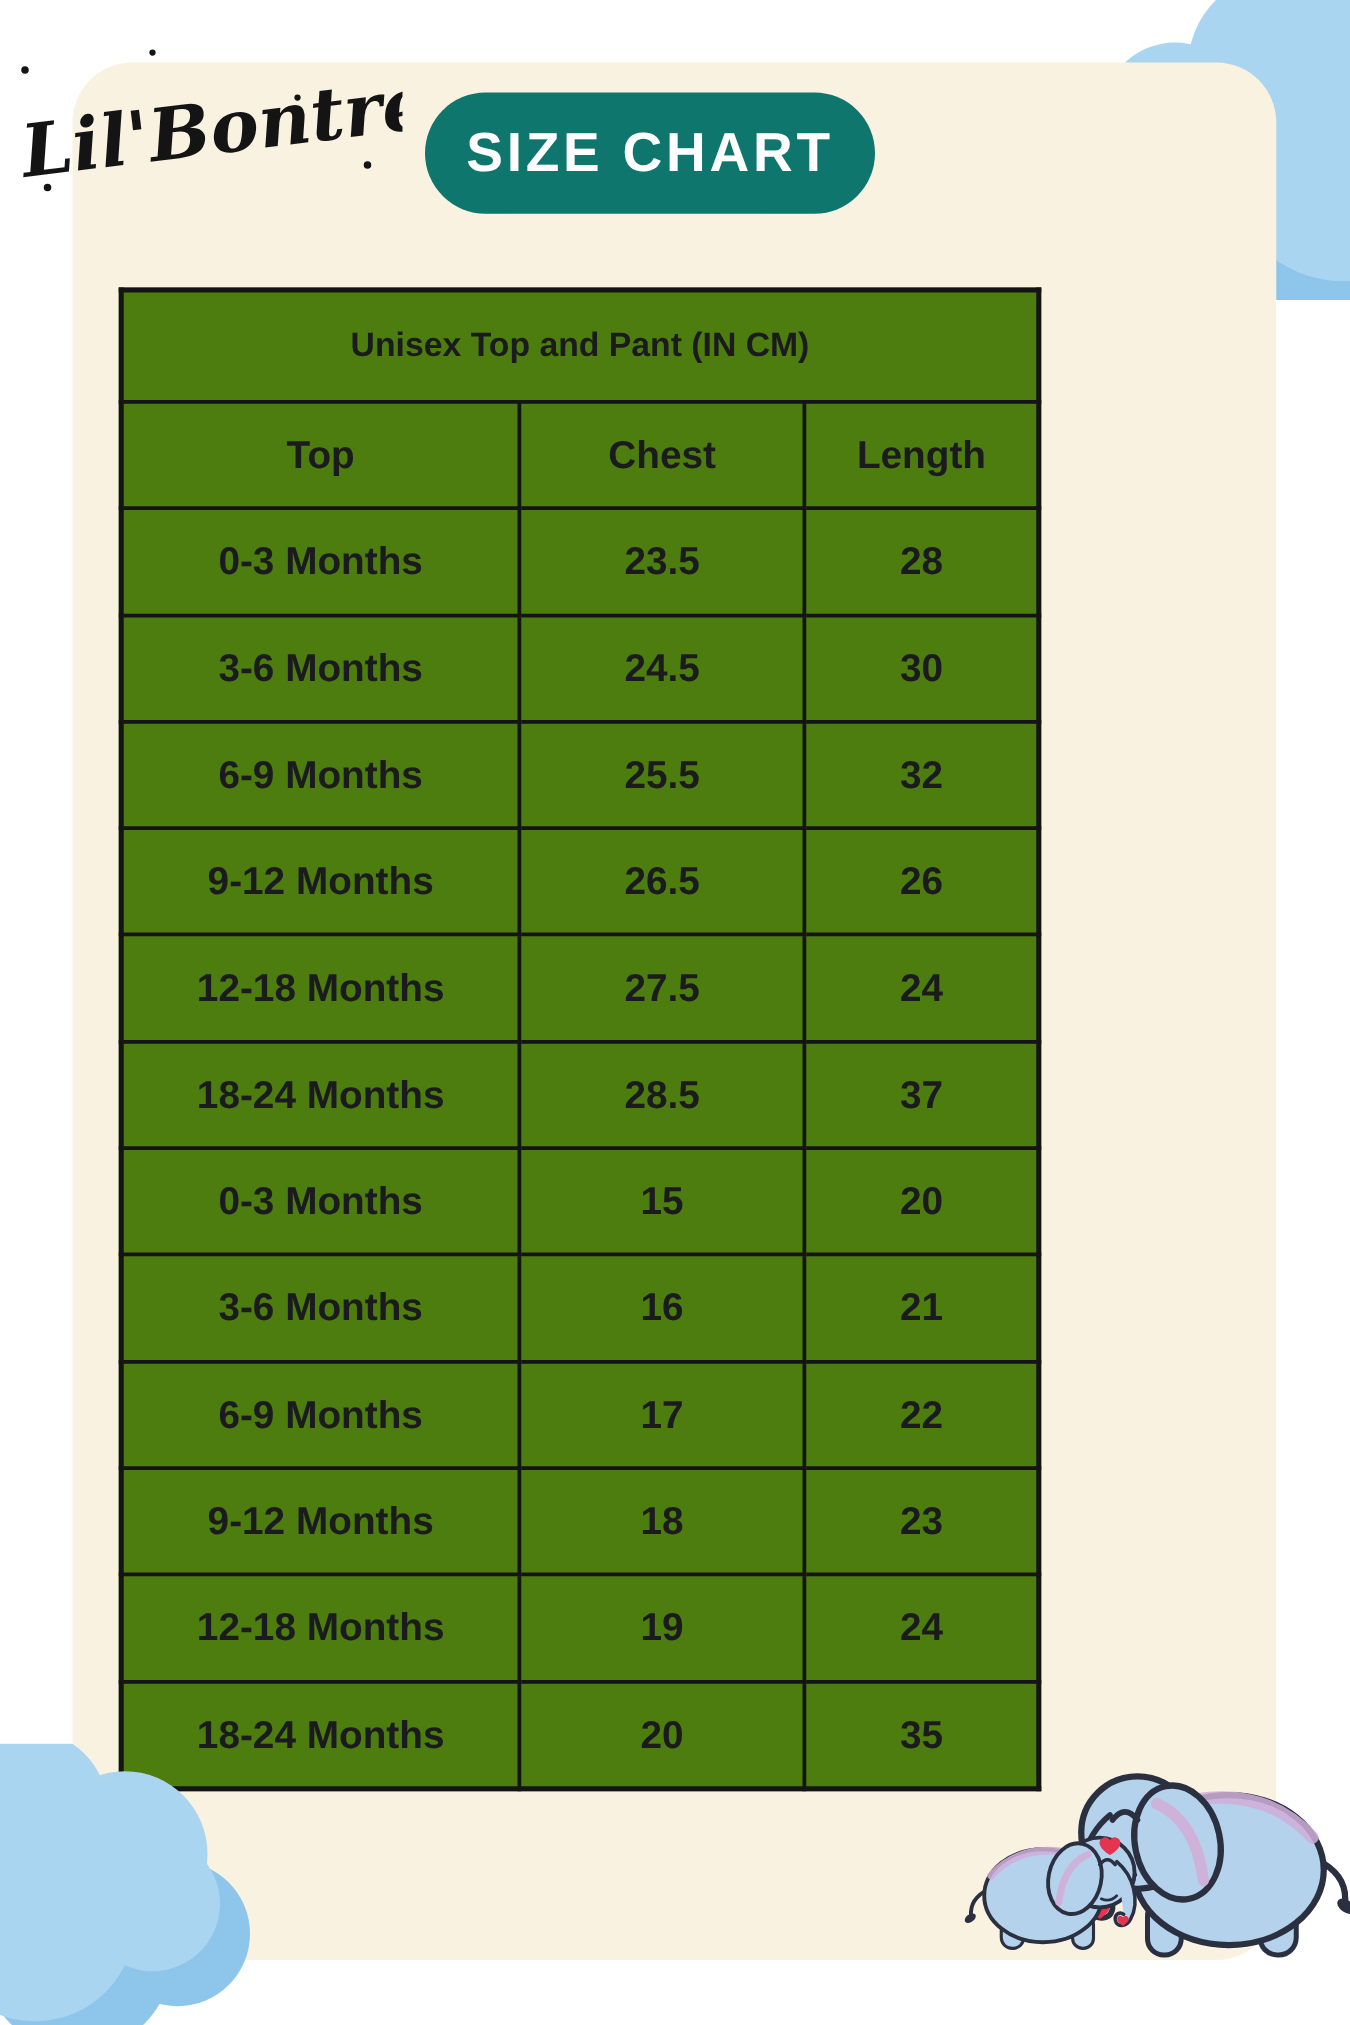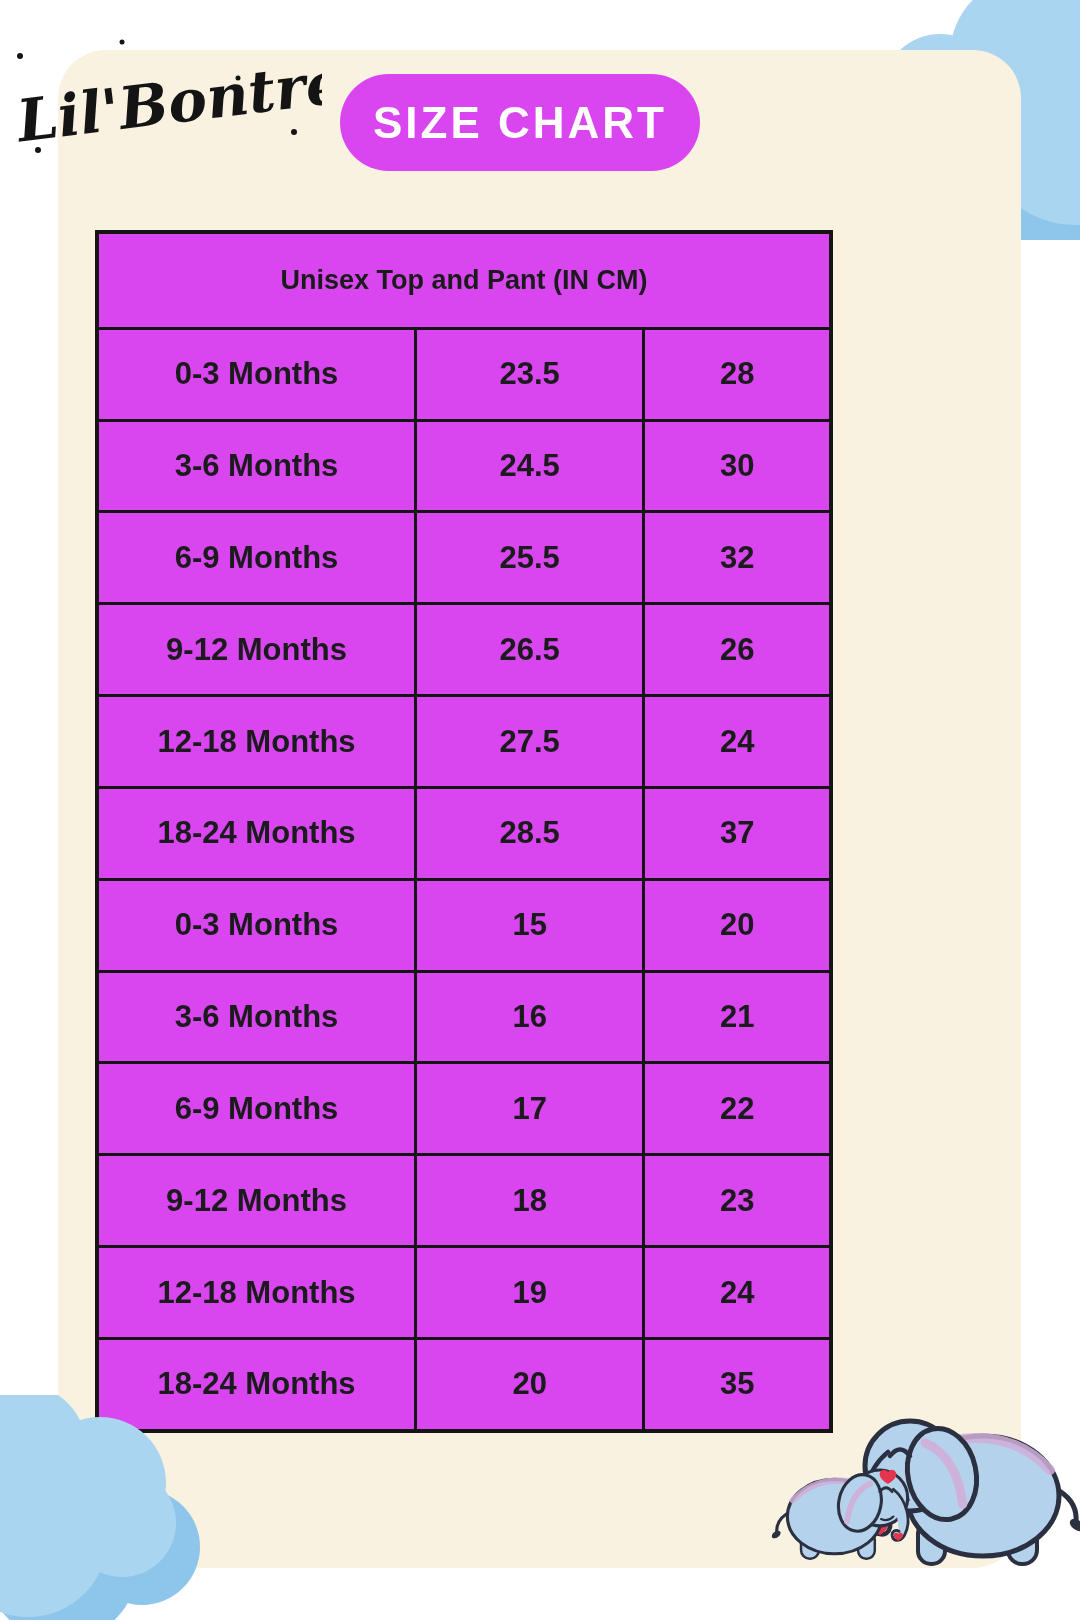--- a/index.html
+++ b/index.html
@@ -9,31 +9,31 @@
     font-family:"Liberation Sans", sans-serif;
   }
   .cloud-tr{position:absolute; left:870px; top:0; width:210px; height:240px; z-index:0;}
   .card{
     position:absolute; left:58px; top:50px; width:963px; height:1518px;
     background:#f9f2e1; border-radius:48px; z-index:1;
   }
   .logo{position:absolute; left:2px; top:20px; width:320px; height:160px; z-index:3;}
   .pill{
     position:absolute; left:340px; top:74px; width:360px; height:97px;
-    background:#d946ef; border-radius:49px; z-index:3;
+    background:#0f766e; border-radius:49px; z-index:3;
     display:flex; align-items:center; justify-content:center;
   }
   .pill span{
     color:#ffffff; font-size:44px; font-weight:bold; letter-spacing:3px;
   }
   .tablewrap{position:absolute; left:95px; top:230px; z-index:2;}
   table.size{
     border-collapse:collapse; table-layout:fixed;
     width:738px; height:1203px;
-    background:#d946ef;
+    background:#4d7c0f;
     border:4px solid #141414;
   }
   table.size td{
     border:3px solid #141414;
     text-align:center; vertical-align:middle;
     color:#1b1b1d; font-weight:bold;
     font-size:31px; padding:0;
   }
   tr.row-title{height:86px;}
   tr.row-title td{font-size:27px;}
@@ -75,20 +75,25 @@
     <table class="size">
       <colgroup>
         <col style="width:43.4%">
         <col style="width:31.1%">
         <col style="width:25.5%">
       </colgroup>
       <tbody>
           <tr class="row-title">
             <td colspan="3">Unisex Top and Pant (IN CM)</td>
           </tr>
+          <tr class="row-head">
+            <td>Top</td>
+            <td>Chest</td>
+            <td>Length</td>
+          </tr>
           <tr class="row-data">
             <td>0-3 Months</td>
             <td>23.5</td>
             <td>28</td>
           </tr>
           <tr class="row-data">
             <td>3-6 Months</td>
             <td>24.5</td>
             <td>30</td>
           </tr>

